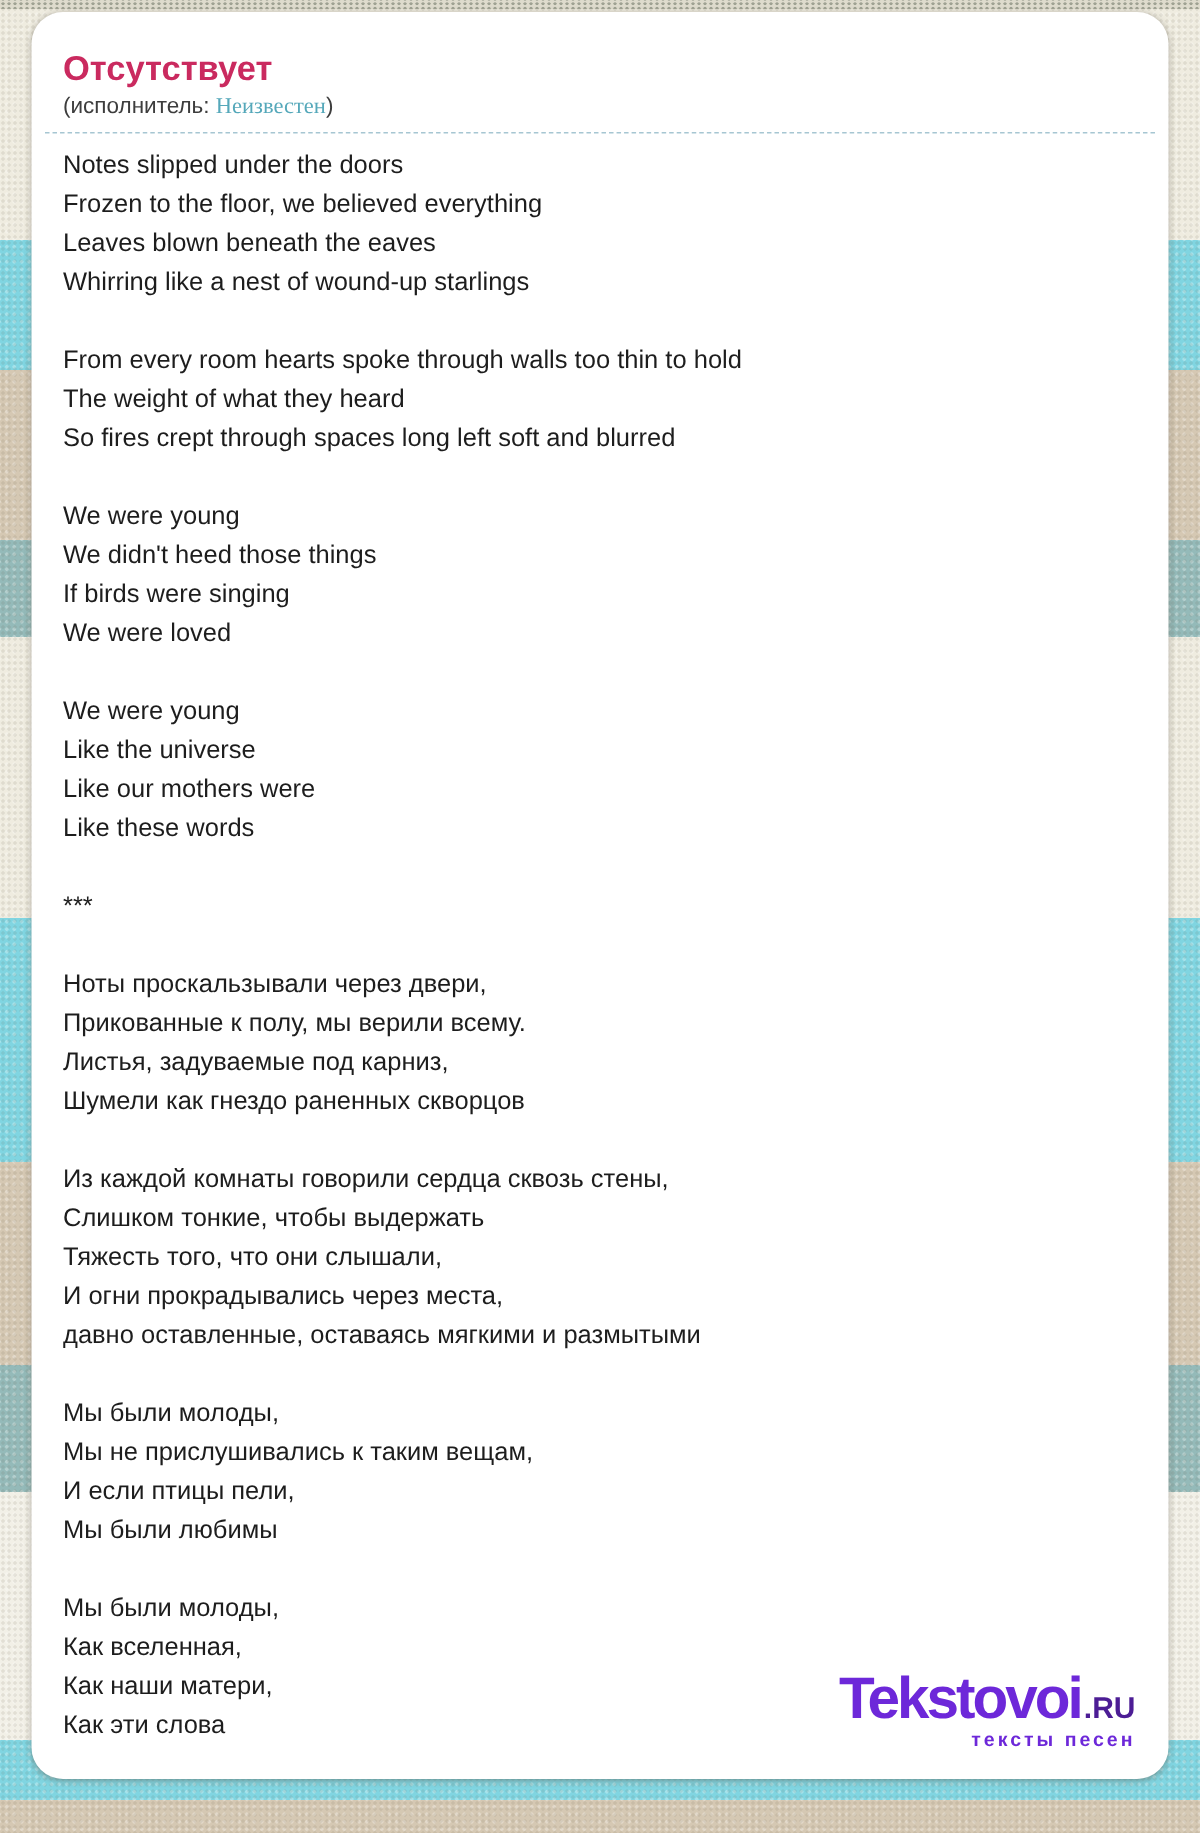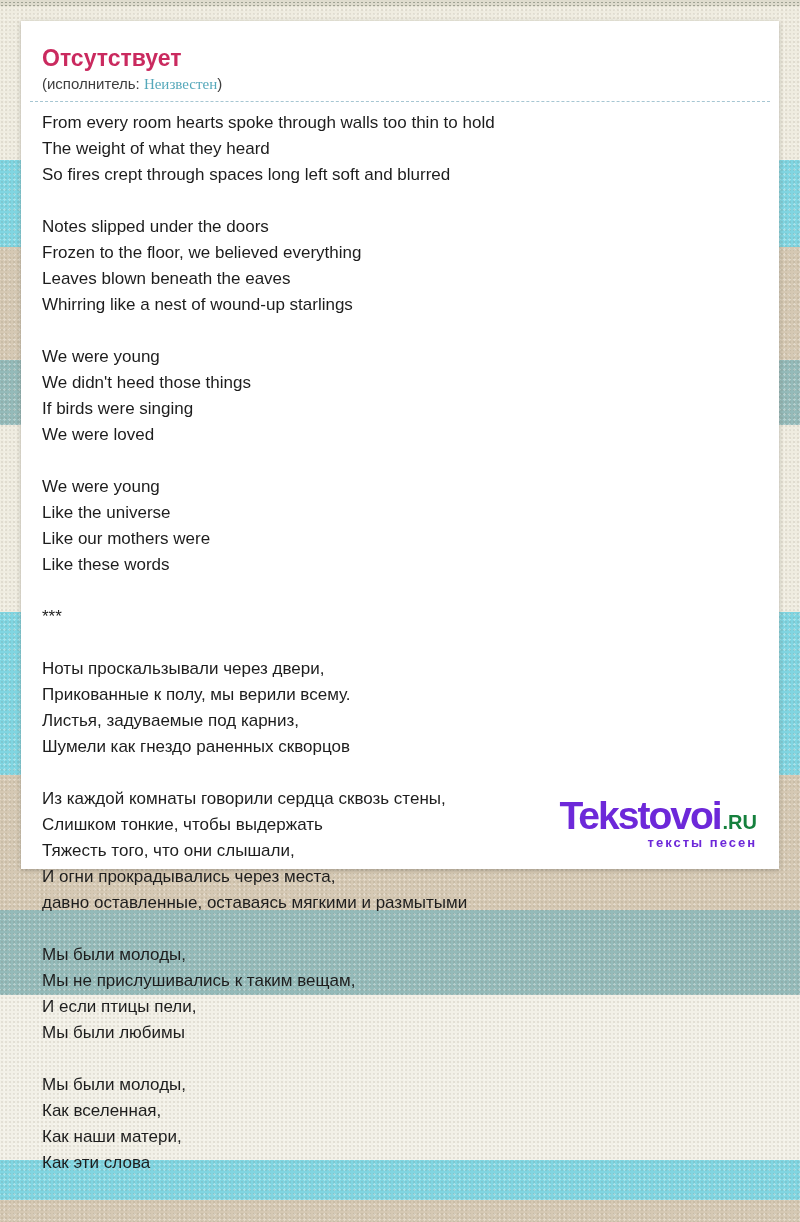--- a/index.html
+++ b/index.html
@@ -42,26 +42,27 @@
     height: 6px;
     background-color: #dedbcd;
     background-image: radial-gradient(#9fa293 1.1px, transparent 1.3px);
     background-size: 4px 3px;
     background-position: 0 1px;
   }
 
   .card {
     position: absolute;
     left: 21px;
-    top: 21px;
+    top: 8px;
     width: 758px;
-    height: 848px;
+    height: 1178px;
     background: #ffffff;
     box-shadow: 0 1px 4px rgba(90, 85, 70, 0.45);
     padding: 24px 21px 0 21px;
+    border-radius: 21px;
   }
 
   .header {
     margin: 0 -12px;
     padding: 0 12px 7px 12px;
     border-bottom: 1px dashed #a6c6d2;
   }
   .title {
     margin: 0;
     font-size: 23px;
@@ -103,21 +104,21 @@
   }
   .logo-name {
     font-size: 39px;
     font-weight: bold;
     color: #6d28d9;
     letter-spacing: -2px;
   }
   .logo-domain {
     font-size: 20px;
     font-weight: bold;
-    color: #15803d;
+    color: #4c1d95;
     letter-spacing: 0;
     margin-left: 2px;
   }
   .logo-tagline {
     margin-top: 1px;
     font-size: 13px;
     font-weight: bold;
     color: #6d28d9;
     letter-spacing: 2px;
   }
@@ -129,27 +130,27 @@
   <div class="texture-strip"></div>
 
   <div class="card">
 
     <div class="header">
       <h1 class="title">Отсутствует</h1>
       <div class="artist-line"><span>(исполнитель: </span><a href="#" class="artist-link">Неизвестен</a><span>)</span></div>
     </div>
 
     <div class="lyrics">
-      <p>From every room hearts spoke through walls too thin to hold
-The weight of what they heard
-So fires crept through spaces long left soft and blurred</p>
       <p>Notes slipped under the doors
 Frozen to the floor, we believed everything
 Leaves blown beneath the eaves
 Whirring like a nest of wound-up starlings</p>
+      <p>From every room hearts spoke through walls too thin to hold
+The weight of what they heard
+So fires crept through spaces long left soft and blurred</p>
       <p>We were young
 We didn't heed those things
 If birds were singing
 We were loved</p>
       <p>We were young
 Like the universe
 Like our mothers were
 Like these words</p>
       <p>***</p>
       <p>Ноты проскальзывали через двери,

